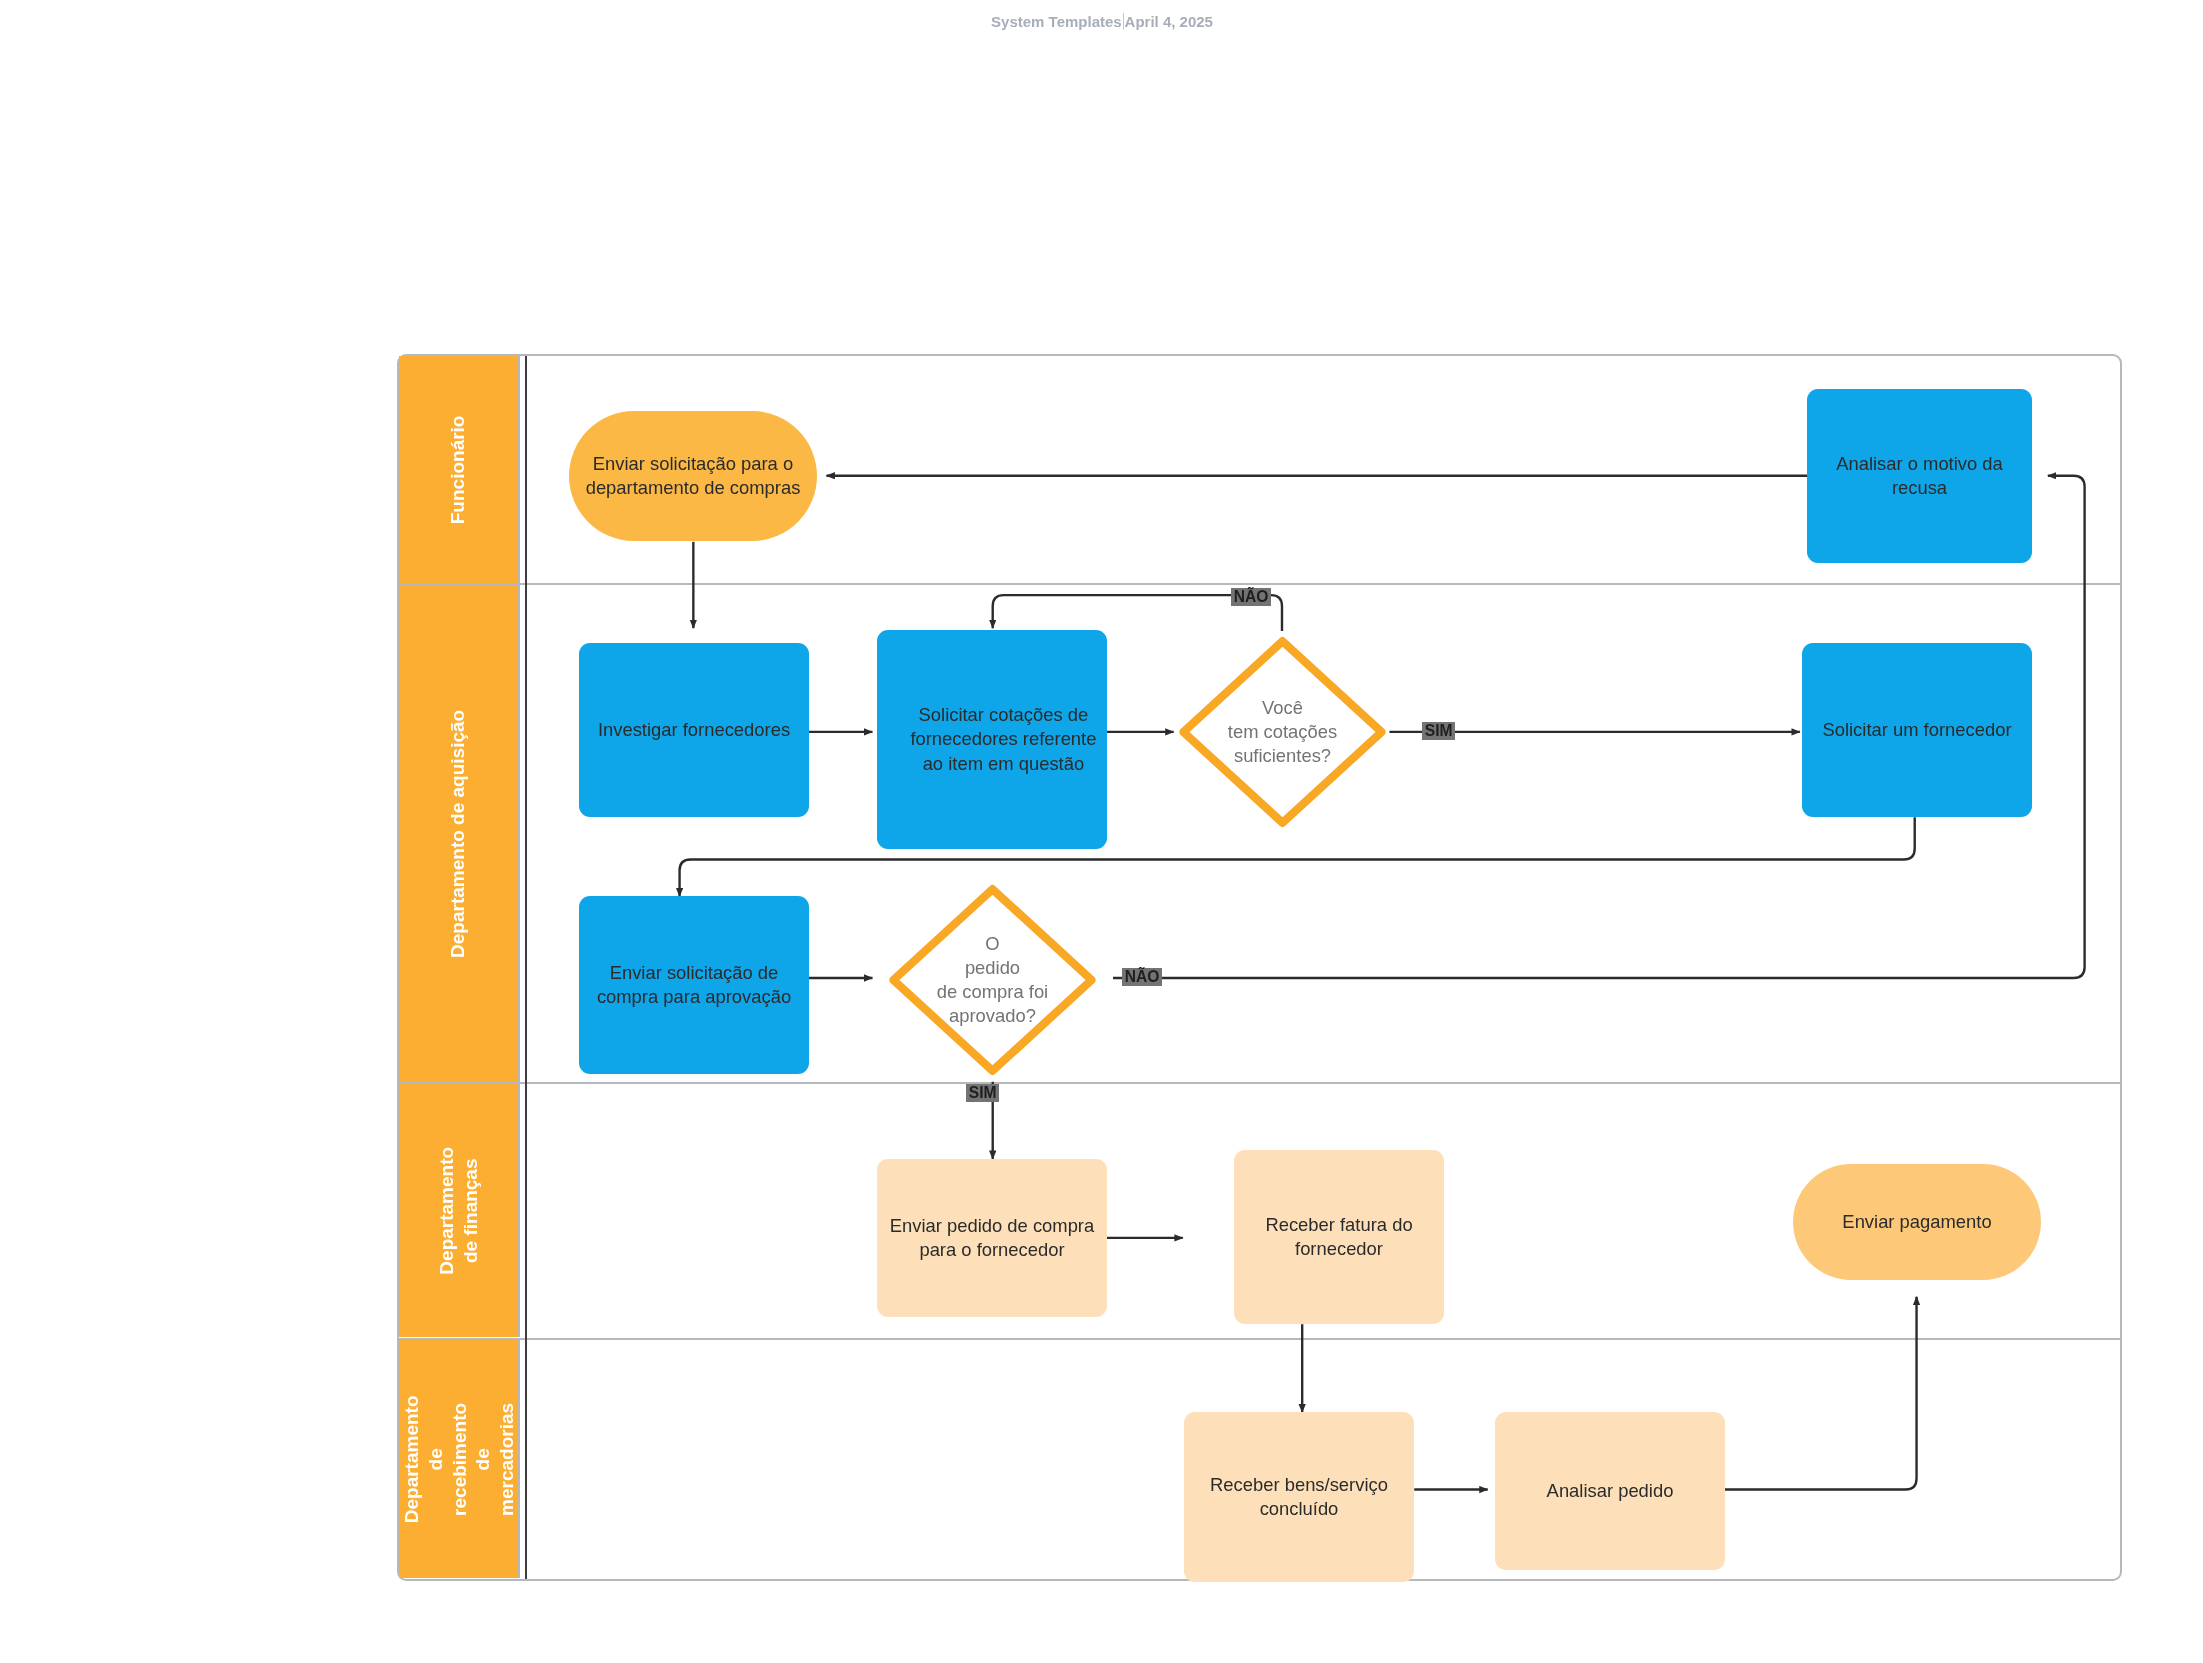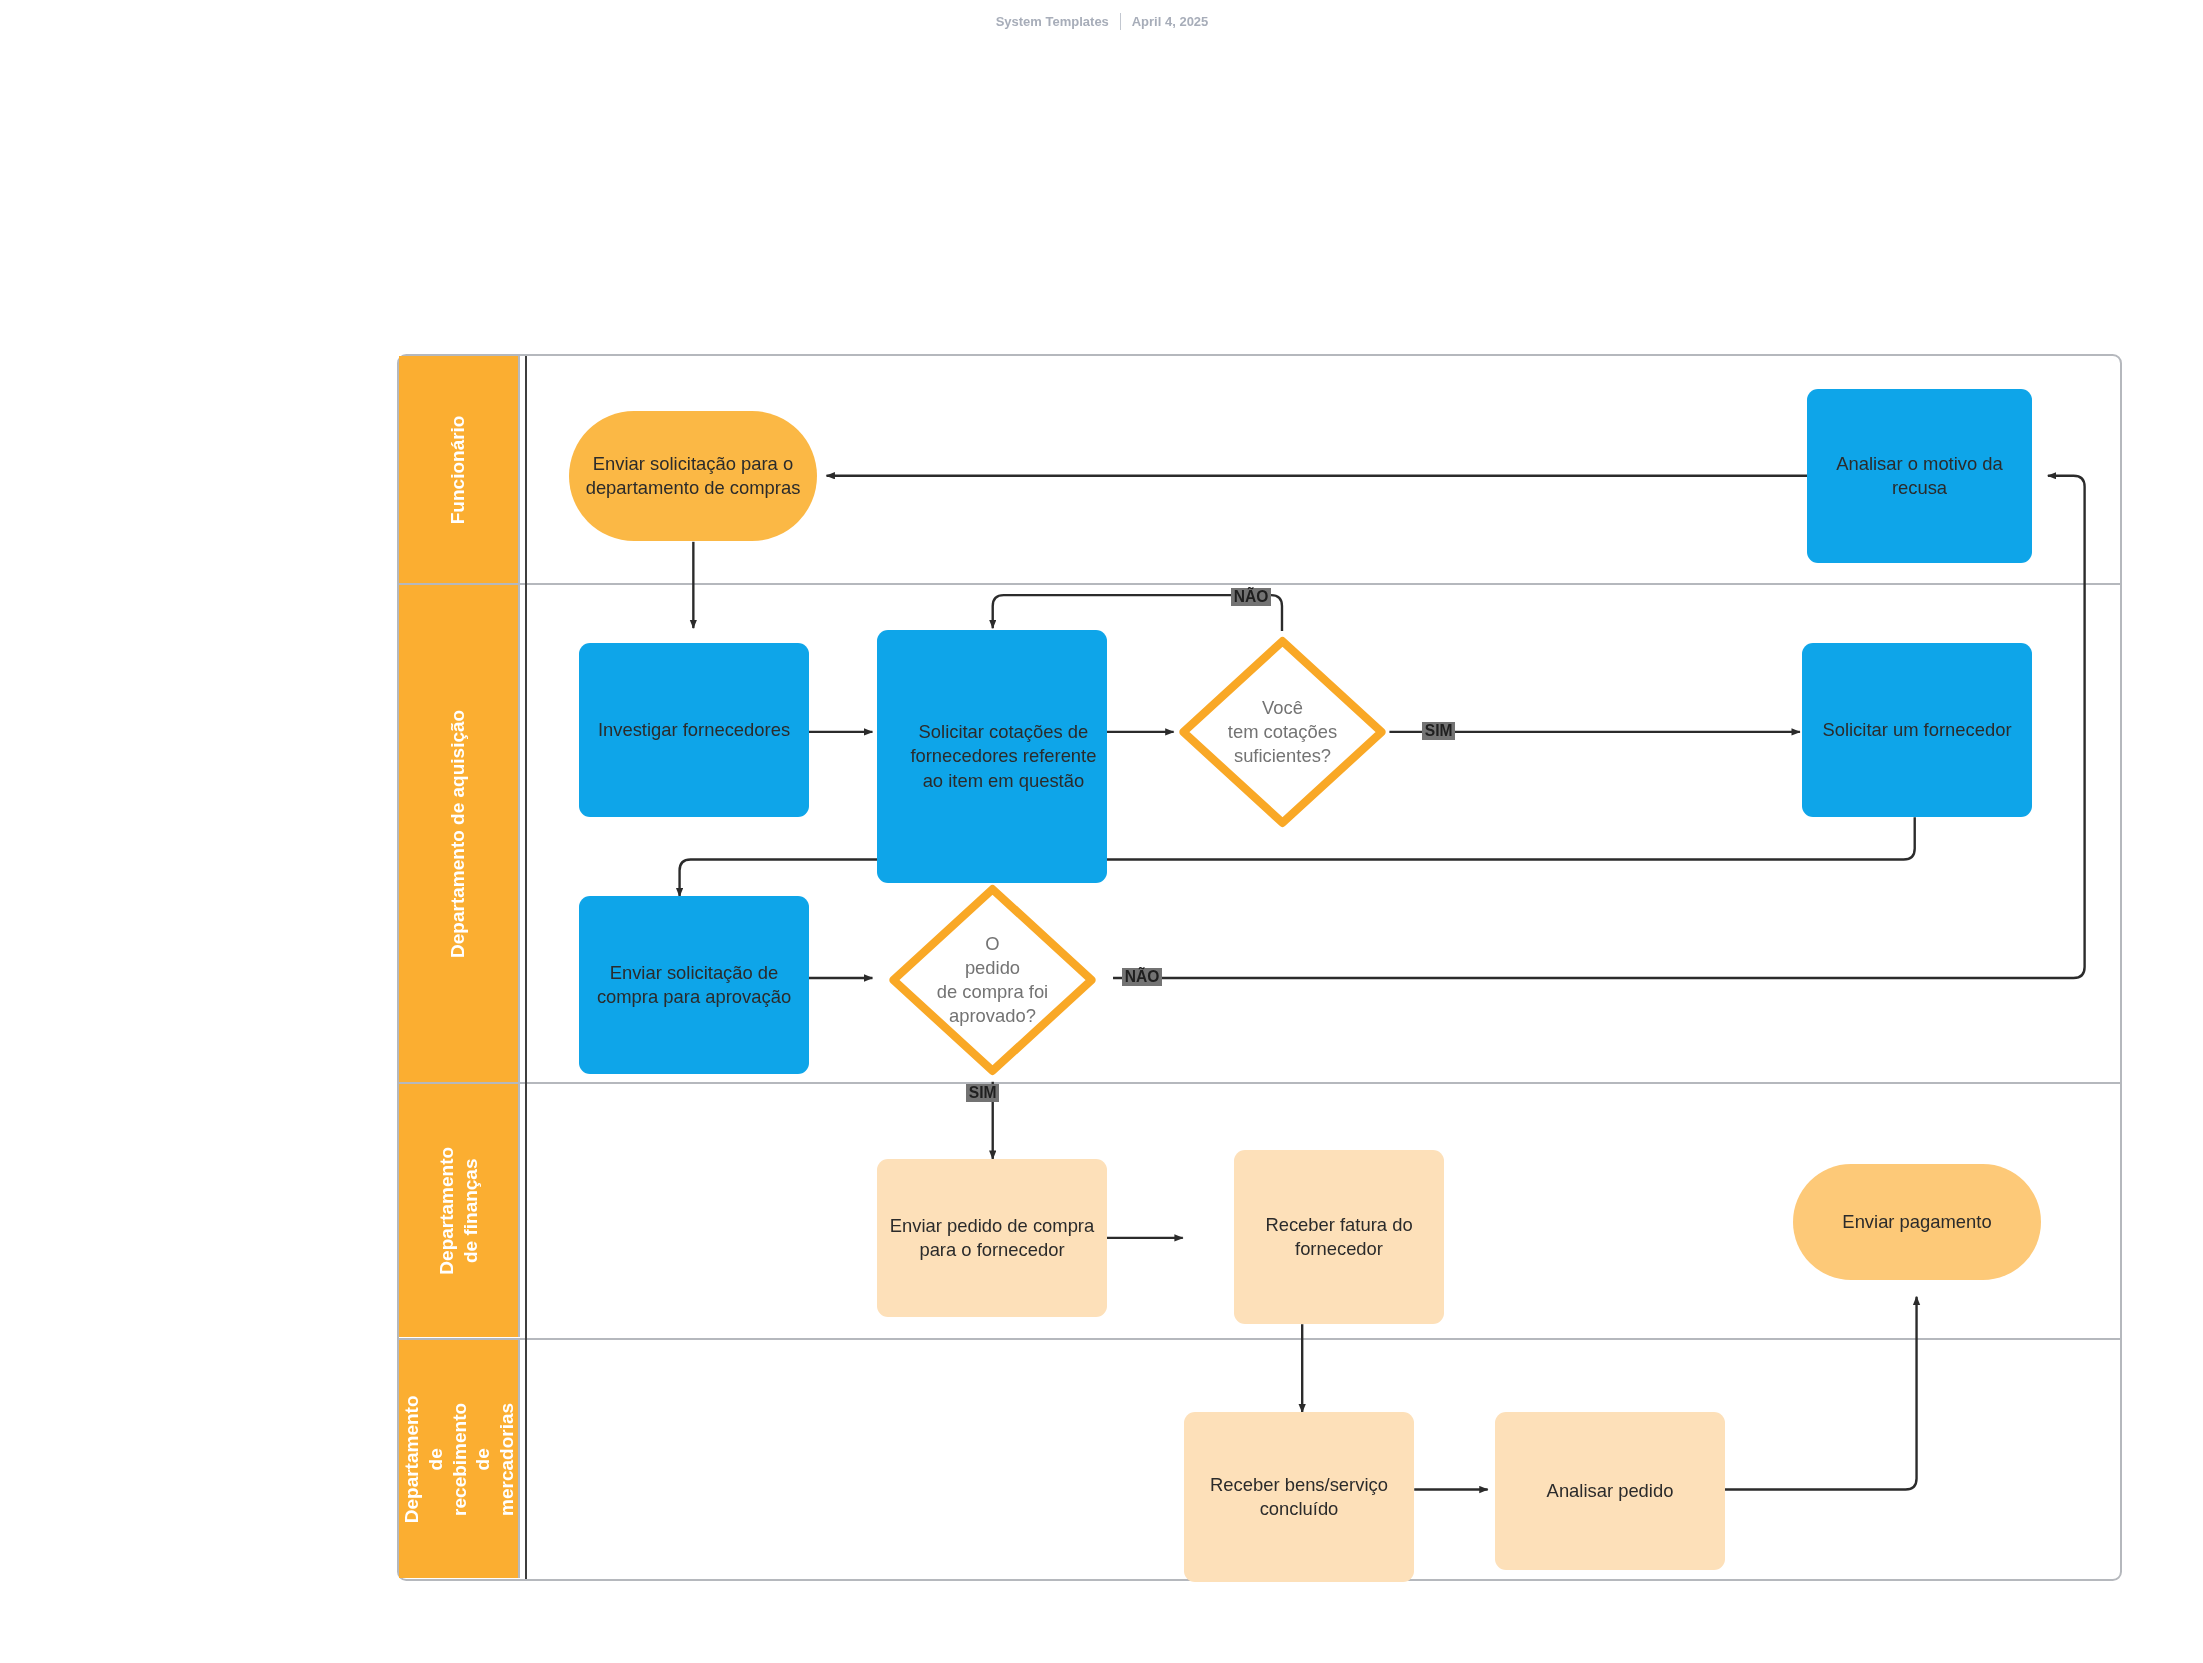--- a/index.html
+++ b/index.html
@@ -11,22 +11,22 @@
   .doc-header{position:absolute;left:0;top:0;width:2204px;text-align:center;}
   .doc-title{
     font-size:31px;font-weight:bold;color:#a7adb9;letter-spacing:0.2px;
     padding-bottom:9.2px;margin:0;
   }
   .title-wrap{
     display:inline-block;border-bottom:1.8px solid #b9bfc9;
     padding:0 26px 5.5px 26px;margin-top:127px;
   }
   .doc-sub{
-    margin-top:13px;font-size:13px;color:#a7adb9;font-weight:bold;
-    display:flex;justify-content:center;align-items:center;gap:11px;
+    margin-top:13px;font-size:15px;color:#a7adb9;font-weight:bold;
+    display:flex;justify-content:center;align-items:center;gap:1px;
   }
   .doc-sub .divider{display:inline-block;width:0.9px;height:16.5px;background:#c2c7d0;}
 
   
   #lane-frame{
     position:absolute;left:397px;top:354px;width:1725px;height:1227px;
     border:2.8px solid #b5b8bd;border-radius:9.2px;box-sizing:border-box;
     background:#fff;
   }
   .lane{position:absolute;left:0;width:100%;box-sizing:border-box;}
@@ -160,21 +160,21 @@
 </div>
 
 <div class="node n-mid" style="left:1807px;top:389px;width:225px;height:174px;">
   <span>Analisar o motivo da recusa</span>
 </div>
 
 <div class="node n-mid" style="left:579px;top:643px;width:230px;height:174px;">
   <span>Investigar fornecedores</span>
 </div>
 
-<div class="node n-mid" style="left:877px;top:630px;width:230px;height:253px;padding-left:32px;">
+<div class="node n-mid" style="left:877px;top:630px;width:230px;height:219px;padding-left:32px;">
   <span>Solicitar cotações de fornecedores referente ao item em questão</span>
 </div>
 
 <div class="diamond" style="left:1174px;top:632px;width:217px;height:200px;">
   <svg class="dia-shape" viewBox="0 0 236 218" xmlns="http://www.w3.org/2000/svg">
     <path d="M118,10 L226,109 L118,208 L10,109 Z" fill="#ffffff" stroke="#f9a826" stroke-width="9" stroke-linejoin="round"></path>
   </svg>
   <span class="dia-text">Você
 tem cotações
 suficientes?</span>

